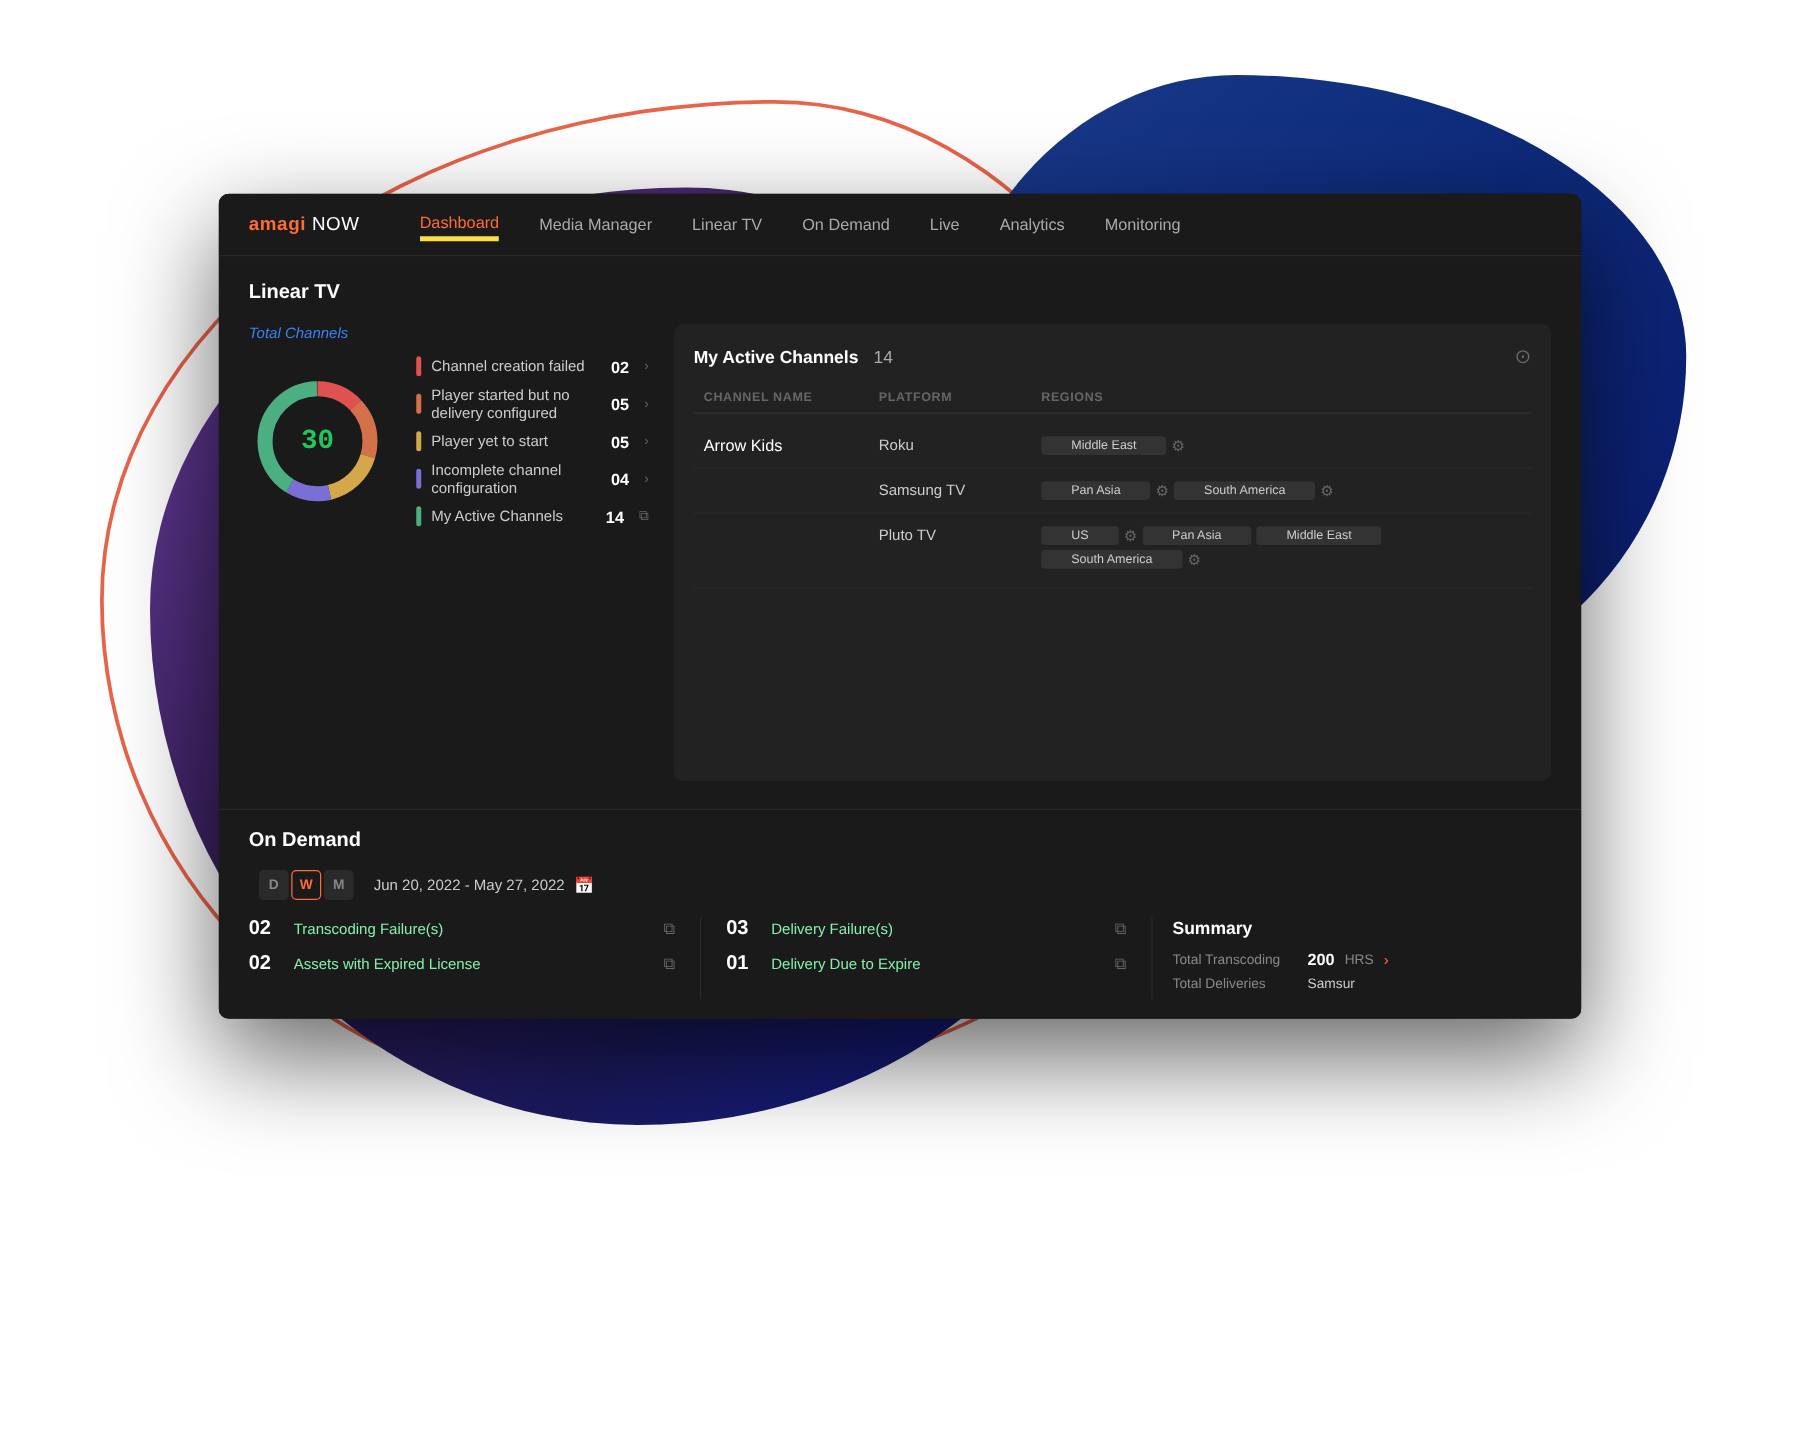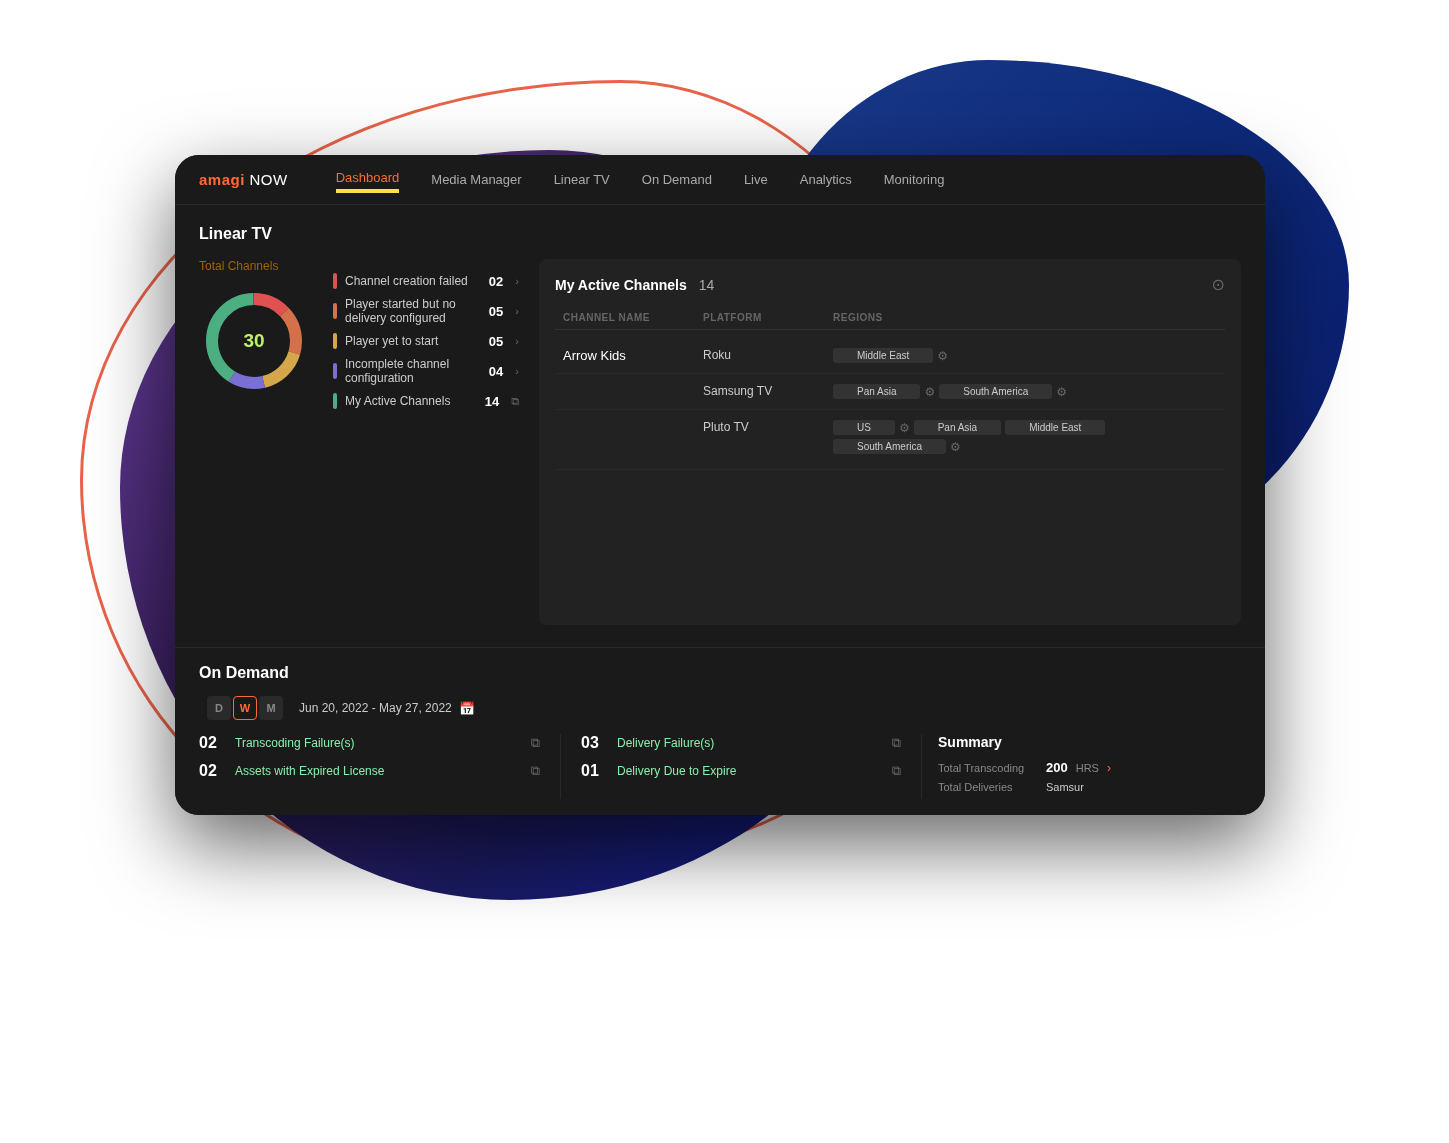--- a/index.html
+++ b/index.html
@@ -45,21 +45,21 @@
     }
 
     
     .dashboard-window {
       position: absolute;
       top: 155px;
       left: 175px;
       width: 1090px;
       height: 660px;
       background: #1a1a1a;
-      border-radius: 24px;
+      border-radius: 8px;
       z-index: 10;
       overflow: hidden;
       box-shadow: 0 30px 80px rgba(0,0,0,0.6);
     }
 
     
     .top-nav {
       background: #1a1a1a;
       height: 50px;
       display: flex;
@@ -117,45 +117,48 @@
       gap: 20px;
       height: calc(100% - 36px);
     }
 
     
     .chart-container {
       width: 320px;
       flex-shrink: 0;
     }
     .chart-label {
-      color: #a16207;
+      color: #3b82f6;
       font-size: 12px;
+      margin-bottom: 12px;
+      font-style: italic;
     }
     .donut-area {
       display: flex;
       align-items: center;
       gap: 24px;
     }
     .donut-wrapper {
       position: relative;
       width: 110px;
       height: 110px;
       flex-shrink: 0;
     }
     .donut-wrapper svg {
       transform: rotate(-90deg);
     }
     .donut-center {
       position: absolute;
       top: 50%;
       left: 50%;
       transform: translate(-50%, -50%);
-      color: #bef264;
-      font-size: 19px;
+      color: #22c55e;
+      font-size: 22px;
       font-weight: 700;
+      font-family: Liberation Mono, monospace;
     }
 
     
     .stats-list {
       flex: 1;
       display: flex;
       flex-direction: column;
       gap: 8px;
       justify-content: flex-end;
     }

